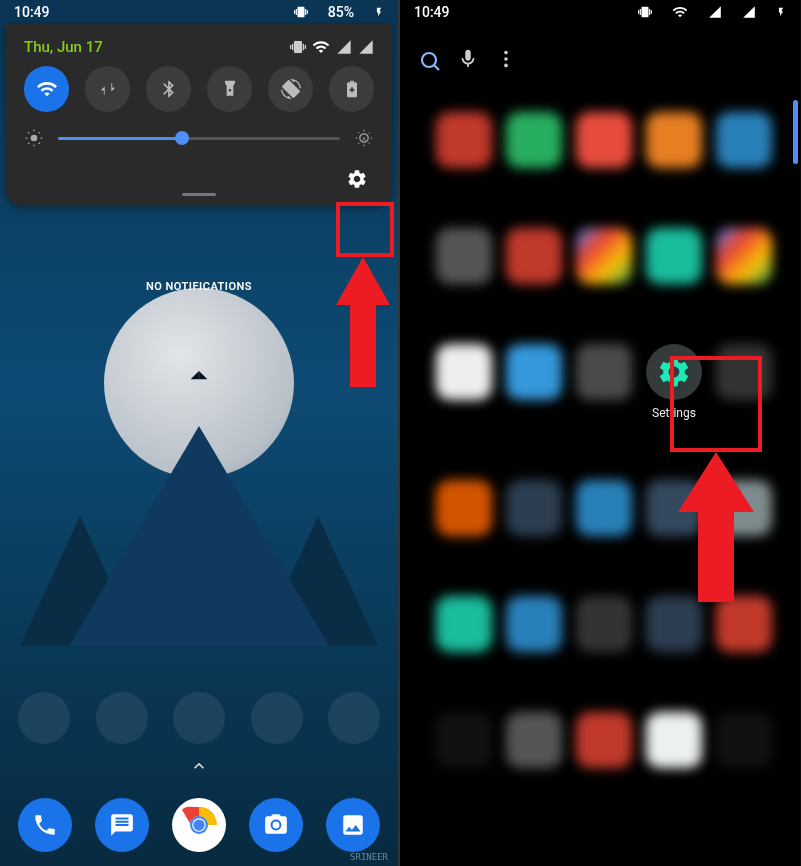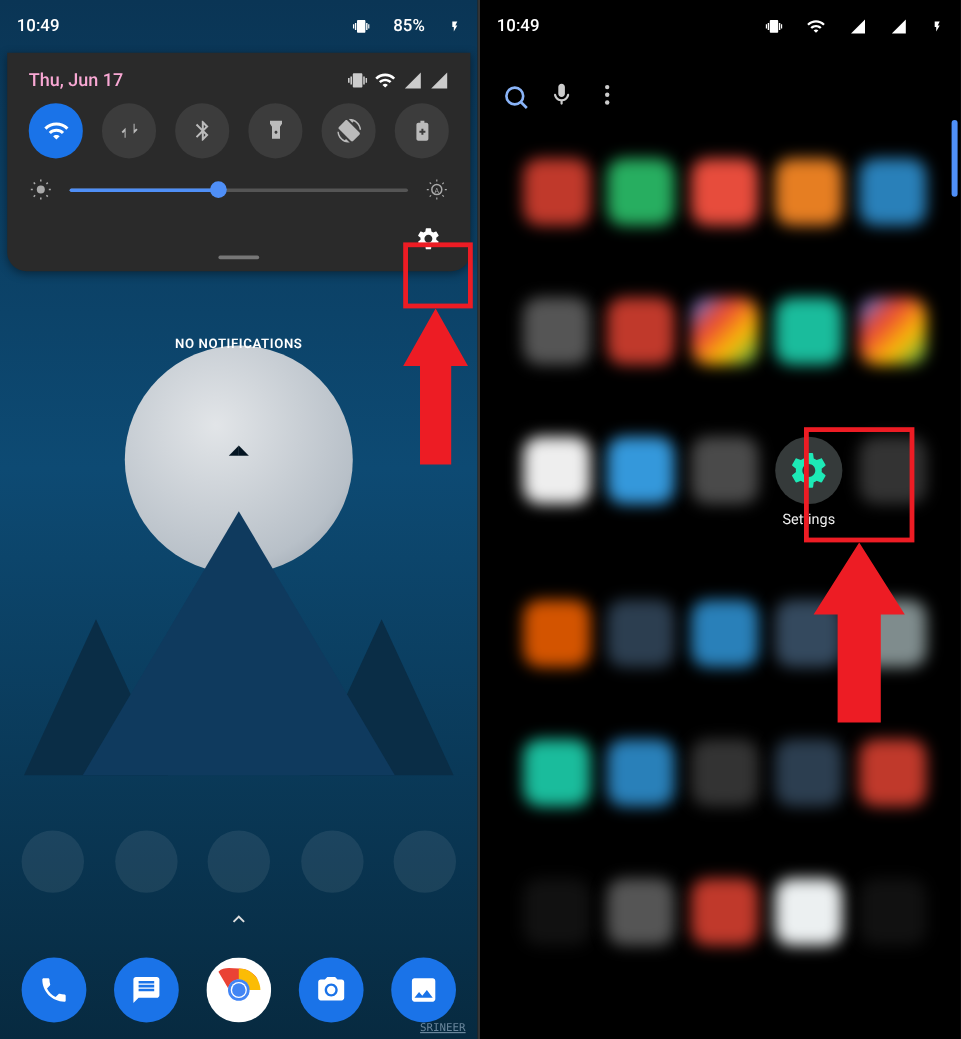--- a/index.html
+++ b/index.html
@@ -1,25 +1,25 @@
 <!DOCTYPE html>
 <html><head>
 <meta charset="utf-8">
 <style>
 *{margin:0;padding:0;box-sizing:border-box;-webkit-font-smoothing:antialiased;}
 body{font-family:Roboto,Arial,sans-serif;background:#0a0a0a;width:801px;height:866px;overflow:hidden;color:#fff;position:relative;}
 .wrap{display:flex;width:100%;height:100%;}
 .phone{width:400px;height:866px;position:relative;overflow:hidden;}
 .phone.L{border-right:2px solid #333;}
-.sb{height:44px;display:flex;justify-content:space-between;align-items:center;padding:0 14px;font-size:14px;font-weight:500;color:#fff;position:relative;z-index:50;}
+.sb{height:24px;display:flex;justify-content:space-between;align-items:center;padding:0 14px;font-size:14px;font-weight:500;color:#fff;position:relative;z-index:50;}
 .sb .r{display:flex;align-items:center;gap:20px;}
 .L{background:#1a1a1a;}
 .panel{background:#2a2a2a;border-radius:0 0 16px 16px;padding:14px 18px 10px;margin:0 6px;position:relative;z-index:40;box-shadow:0 2px 8px rgba(0,0,0,.4);}
 .panel .hdr{display:flex;justify-content:space-between;align-items:center;margin-bottom:10px;}
-.panel .date{font-size:15px;font-weight:500;color:#f9a8d4;}
+.panel .date{font-size:15px;font-weight:500;color:#84cc16;}
 .panel .stat{display:flex;align-items:center;gap:6px;color:#ddd;font-size:13px;}
 .qs{display:flex;gap:16px;margin-bottom:16px;}
 .qs .t{width:46px;height:46px;border-radius:23px;background:#3c3c3c;display:flex;align-items:center;justify-content:center;cursor:pointer;}
 .qs .t.on{background:#1a73e8;}
 .bright{display:flex;align-items:center;gap:14px;margin-bottom:14px;}
 .track{flex:1;height:3px;background:#555;position:relative;border-radius:2px;}
 .fill{position:absolute;left:0;top:0;height:100%;width:44%;background:#4f8ff7;border-radius:2px;}
 .thumb{position:absolute;left:44%;top:50%;width:14px;height:14px;background:#4f8ff7;border-radius:50%;transform:translate(-50%,-50%);}
 .gear-row{display:flex;justify-content:flex-end;align-items:center;position:relative;height:34px;}
 .handle{position:absolute;left:50%;bottom:0;width:34px;height:3px;background:#777;border-radius:2px;transform:translateX(-50%);}
@@ -57,21 +57,21 @@
 .grid{padding:0 36px;display:grid;grid-template-columns:repeat(5,1fr);row-gap:60px;column-gap:14px;margin-top:26px;}
 .app{width:56px;height:56px;border-radius:14px;filter:blur(6px);position:relative;}
 .app-settings-wrap{width:56px;display:flex;flex-direction:column;align-items:center;position:relative;}
 .app-settings{width:56px;height:56px;border-radius:28px;background:#353a3a;display:flex;align-items:center;justify-content:center;margin-bottom:6px;}
 .settings-ic{color:#1de9b6;}
 .app-lbl{font-size:12px;color:#eee;}
 .rb2{top:356px;left:270px;width:92px;height:96px;}
 .a2{top:452px;left:268px;}
 
 .scroll{position:absolute;right:2px;top:100px;width:5px;height:64px;background:#4f8ff7;border-radius:3px;z-index:30;}
-.sig{position:absolute;bottom:4px;right:10px;font-size:9px;color:#6a869c;z-index:8;font-family:monospace;text-decoration:underline;}
+.sig{position:absolute;bottom:4px;right:10px;font-size:9px;color:#6a869c;z-index:8;font-family:monospace;}
 </style>
 </head>
 <body>
 
 <div class="wrap">
 
   <div class="phone L">
     <div class="wall"></div>
     <div class="moon"></div>
     <div class="mtn2"></div>

